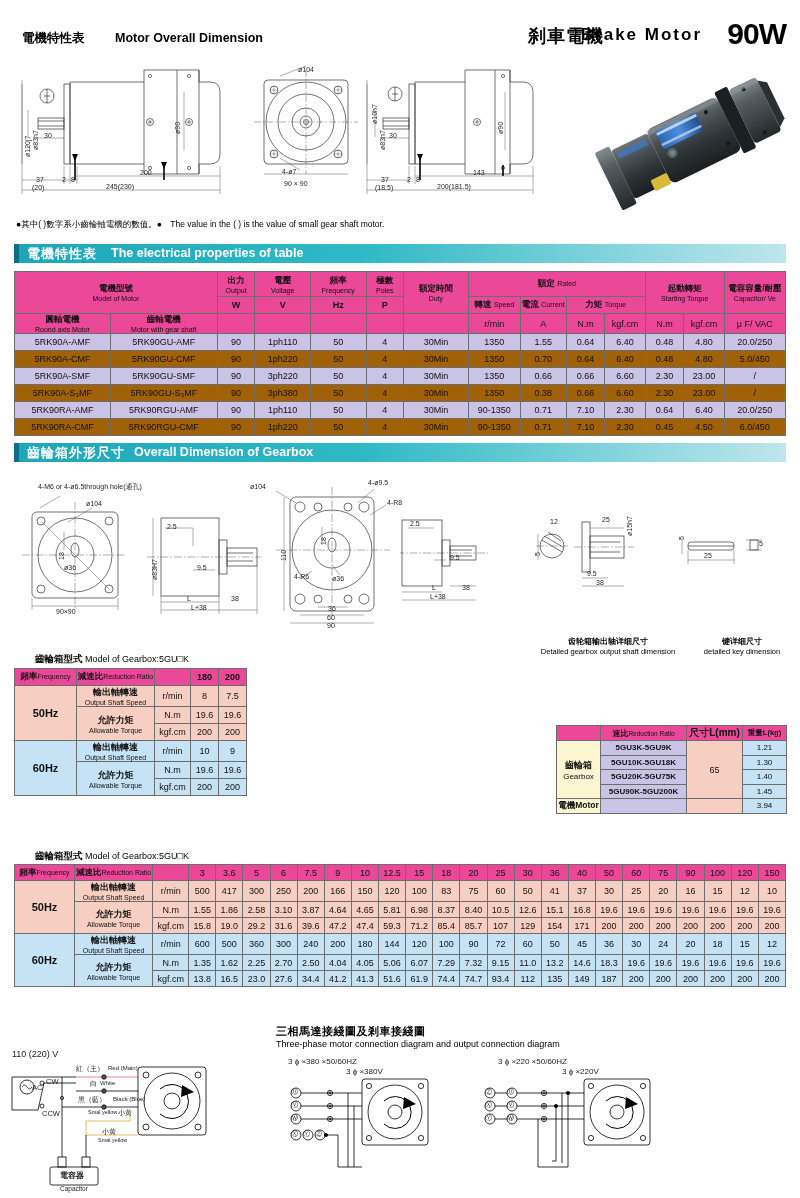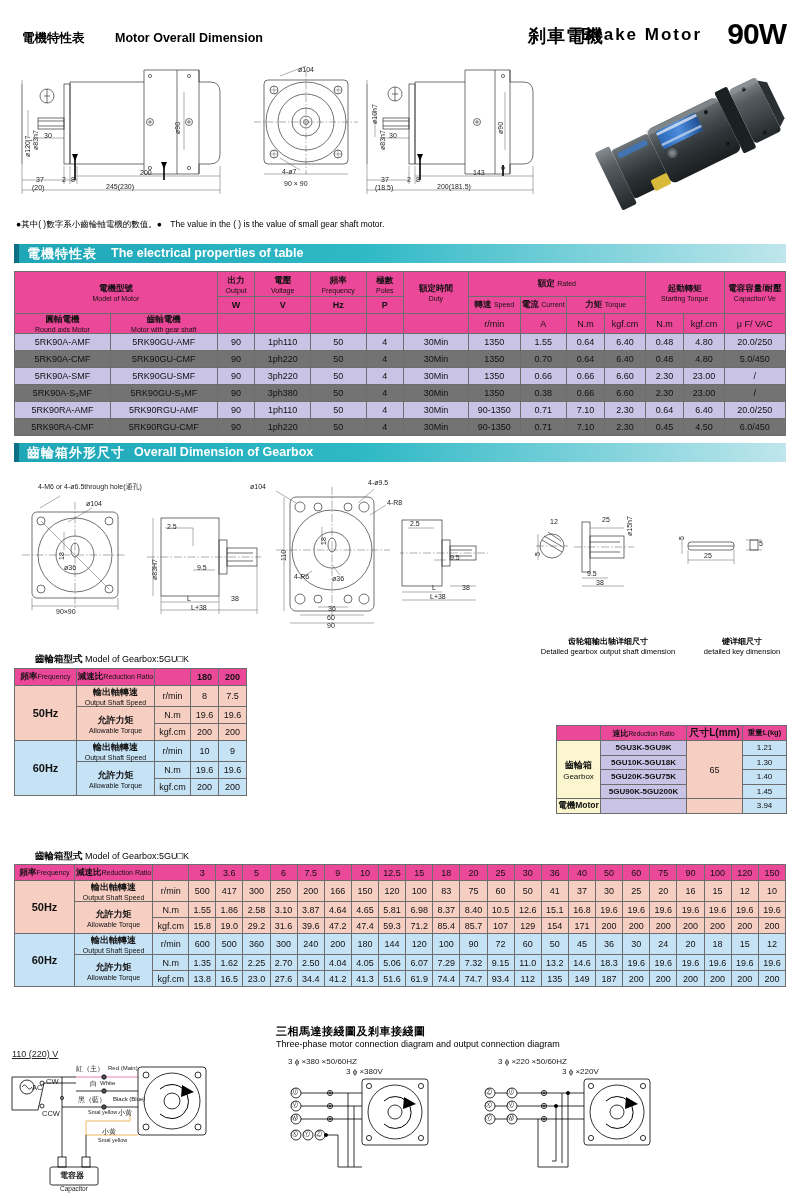--- a/index.html
+++ b/index.html
@@ -46,21 +46,21 @@
   
   table { border-collapse: collapse; }
   .tbl td, .tbl th {
     border:1px solid #6d6d6d;
     text-align:center; vertical-align:middle;
     font-size:9px; padding:0; color:#111;
     font-family:"Liberation Sans", sans-serif;
   }
   .hdr { background:#ec4899; }
   .rowA { background:#c9c3e6; }
-  .rowB { background:#737373; }
+  .rowB { background:#a16207; }
   .rowBlue { background:#c6e2f5; }
   .rowPink { background:#f7cfc2; }
   .cellY { background:#fbf6cf; }
   .b { font-weight:bold; }
   .zhs { font-size:8.5px; font-weight:bold; }
   .ens { font-size:7px; }
 
   
   #elec-table { position:absolute; left:14px; top:271px; width:772px; }
   #elec-table td { height:17px; }
@@ -1086,21 +1086,21 @@
         <path d="M150 24 A17 17 0 1 1 150 49" stroke-width="1"></path>
         <polygon points="172,20 184,27 171,32" fill="#000" stroke="none"></polygon>
 
         <line x1="52" y1="52" x2="52" y2="92"></line>
         <line x1="76" y1="70" x2="76" y2="92"></line>
         <rect x="48" y="92" width="8" height="10"></rect>
         <rect x="72" y="92" width="8" height="10"></rect>
         <rect x="40" y="102" width="48" height="18" rx="2"></rect>
       </g>
     </svg>
-    <span class="dlabel" style="left:2px; top:-16px; font-size:9px;text-decoration:underline;">110 (220) V</span>
+    <span class="dlabel" style="left:2px; top:-16px; font-size:9px;">110 (220) V</span>
     <span class="dlabel" style="left:22px; top:18px; font-size:7.5px;">AC</span>
     <span class="dlabel" style="left:36px; top:12px; font-size:7.5px;">CW</span>
     <span class="dlabel" style="left:32px; top:44px; font-size:7.5px;">CCW</span>
     <span class="dlabel" style="left:66px; top:-1px;">紅（主）</span>
     <span class="dlabel" style="left:98px; top:0px; font-size:6px;">Red (Main)</span>
     <span class="dlabel" style="left:80px; top:14px;">白</span>
     <span class="dlabel" style="left:90px; top:15px; font-size:6px;">White</span>
     <span class="dlabel" style="left:68px; top:30px;">黑（藍）</span>
     <span class="dlabel" style="left:103px; top:31px; font-size:6px;">Black (Blue)</span>
     <span class="dlabel" style="left:78px; top:44px; font-size:5.5px;">Smal yellow</span>

